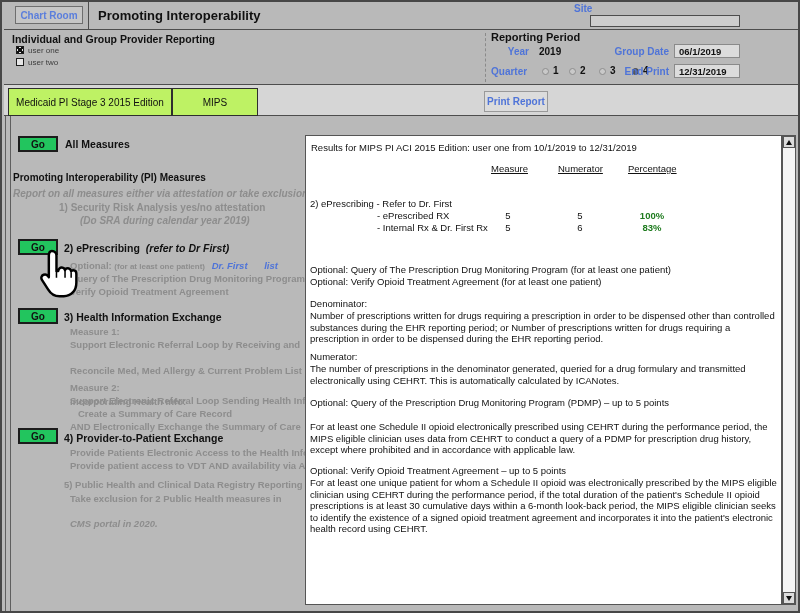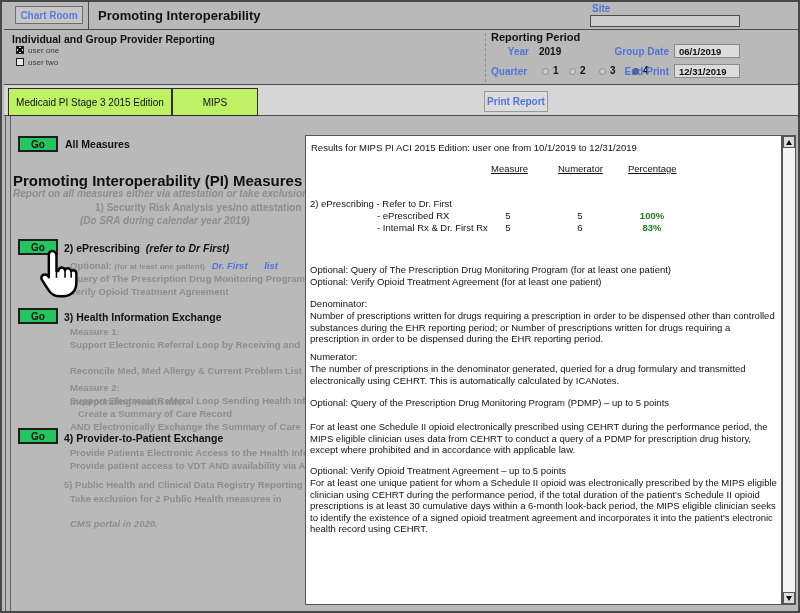--- a/index.html
+++ b/index.html
@@ -16,21 +16,21 @@
   .green { color:#1e7b1e; }
   .hline { position:absolute; left:0; width:796px; height:1px; background:#4d4d4d; }
   .vline { position:absolute; width:1px; background:#4d4d4d; }
 
   .btn-chartroom {
     position:absolute; left:13px; top:4px; width:68px; height:18px;
     border:1px solid #6e6e6e; background:#c6c6c6; color:#5b7edc;
     font-weight:bold; font-size:10px; display:flex; align-items:center; justify-content:center;
   }
   .page-title { position:absolute; left:96px; top:6px; font-size:13px; font-weight:bold; }
-  .site-label { position:absolute; left:590px; top:1px; font-size:10px; font-weight:bold; color:#4f74d8; }
+  .site-label { position:absolute; left:572px; top:1px; font-size:10px; font-weight:bold; color:#4f74d8; }
   .site-input { position:absolute; left:588px; top:13px; width:150px; height:12px; background:#cdcdcd; border:1px solid #4d4d4d; }
 
   .prov-title { position:absolute; left:10px; top:31px; font-size:10.5px; font-weight:bold; }
   .cb { position:absolute; width:8px; height:8px; border:1px solid #1d1d1d; background:#e6e6e6; }
   .cb.checked::before {
     content:""; position:absolute; inset:0;
     background:
       linear-gradient(45deg,transparent 40%,#111 40%,#111 60%,transparent 60%),
       linear-gradient(-45deg,transparent 40%,#111 40%,#111 60%,transparent 60%);
   }
@@ -127,24 +127,24 @@
   <div class="tab" style="left:6px; width:164px;">Medicaid PI Stage 3 2015 Edition</div>
   <div class="tab" style="left:170px; width:86px;">MIPS</div>
   <div class="btn-print">Print Report</div>
 
   <div class="dbl-l1"></div>
   <div class="dbl-l2"></div>
 
   <div class="go-btn" style="top:134px;">Go</div>
   <div class="lt" style="left:63px; top:136px; font-size:10.5px;">All Measures</div>
 
-  <div class="lt" style="left:11px; top:170px; font-size:15px;">Promoting Interoperability (PI) Measures</div>
+  <div class="lt" style="left:11px; top:170px; font-size:10px;">Promoting Interoperability (PI) Measures</div>
   <div class="lt i gray" style="left:11px; top:186px;">Report on all measures either via attestation or take exclusion</div>
 
-  <div class="lt gray" style="left:57px; top:200px;margin-left:36px;">1) Security Risk Analysis yes/no attestation</div>
+  <div class="lt gray" style="left:57px; top:200px;">1) Security Risk Analysis yes/no attestation</div>
   <div class="lt i gray" style="left:78px; top:213px;">(Do SRA during calendar year 2019)</div>
 
   <div class="go-btn" style="top:237px;">Go</div>
   <div class="lt" style="left:62px; top:240px; font-size:10.5px;">
     <span>2) ePrescribing</span>
     <span class="i" style="margin-left:3px;">(refer to Dr First)</span>
   </div>
   <div class="lt-sm gray" style="left:68px; top:258px;">
     <span>Optional:</span>
     <span style="font-size:8px;">(for at least one patient)</span>

